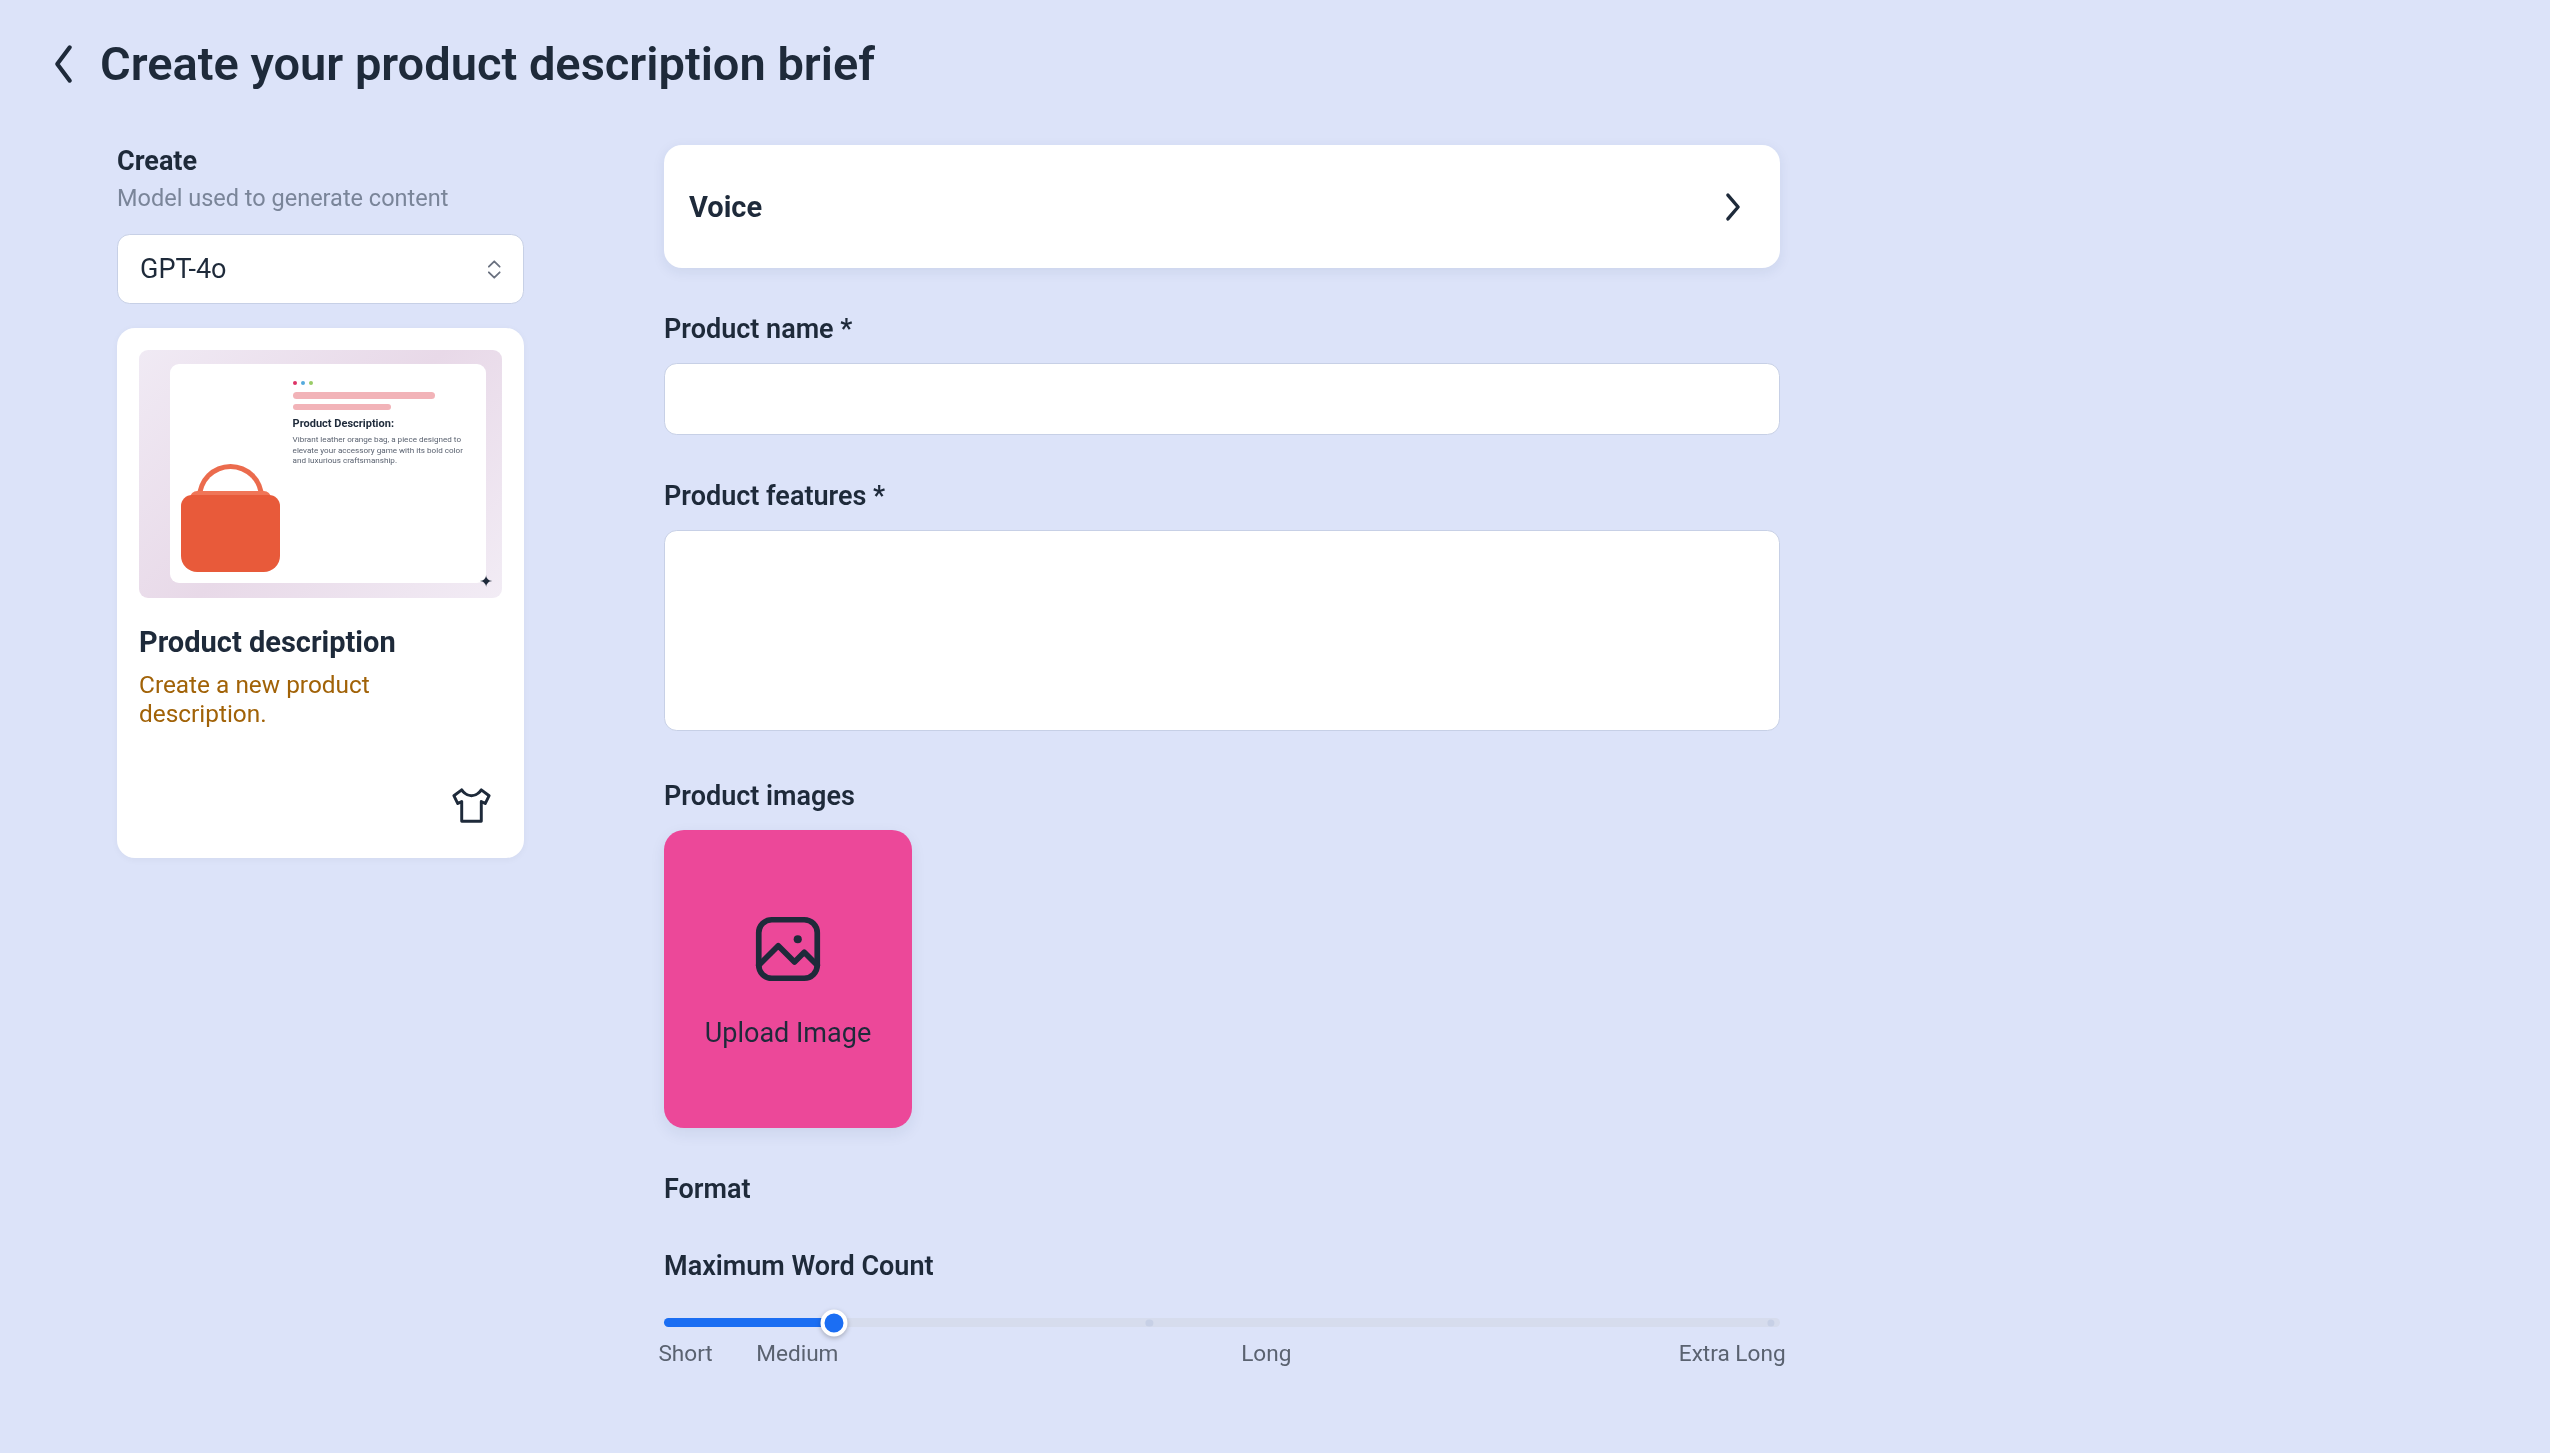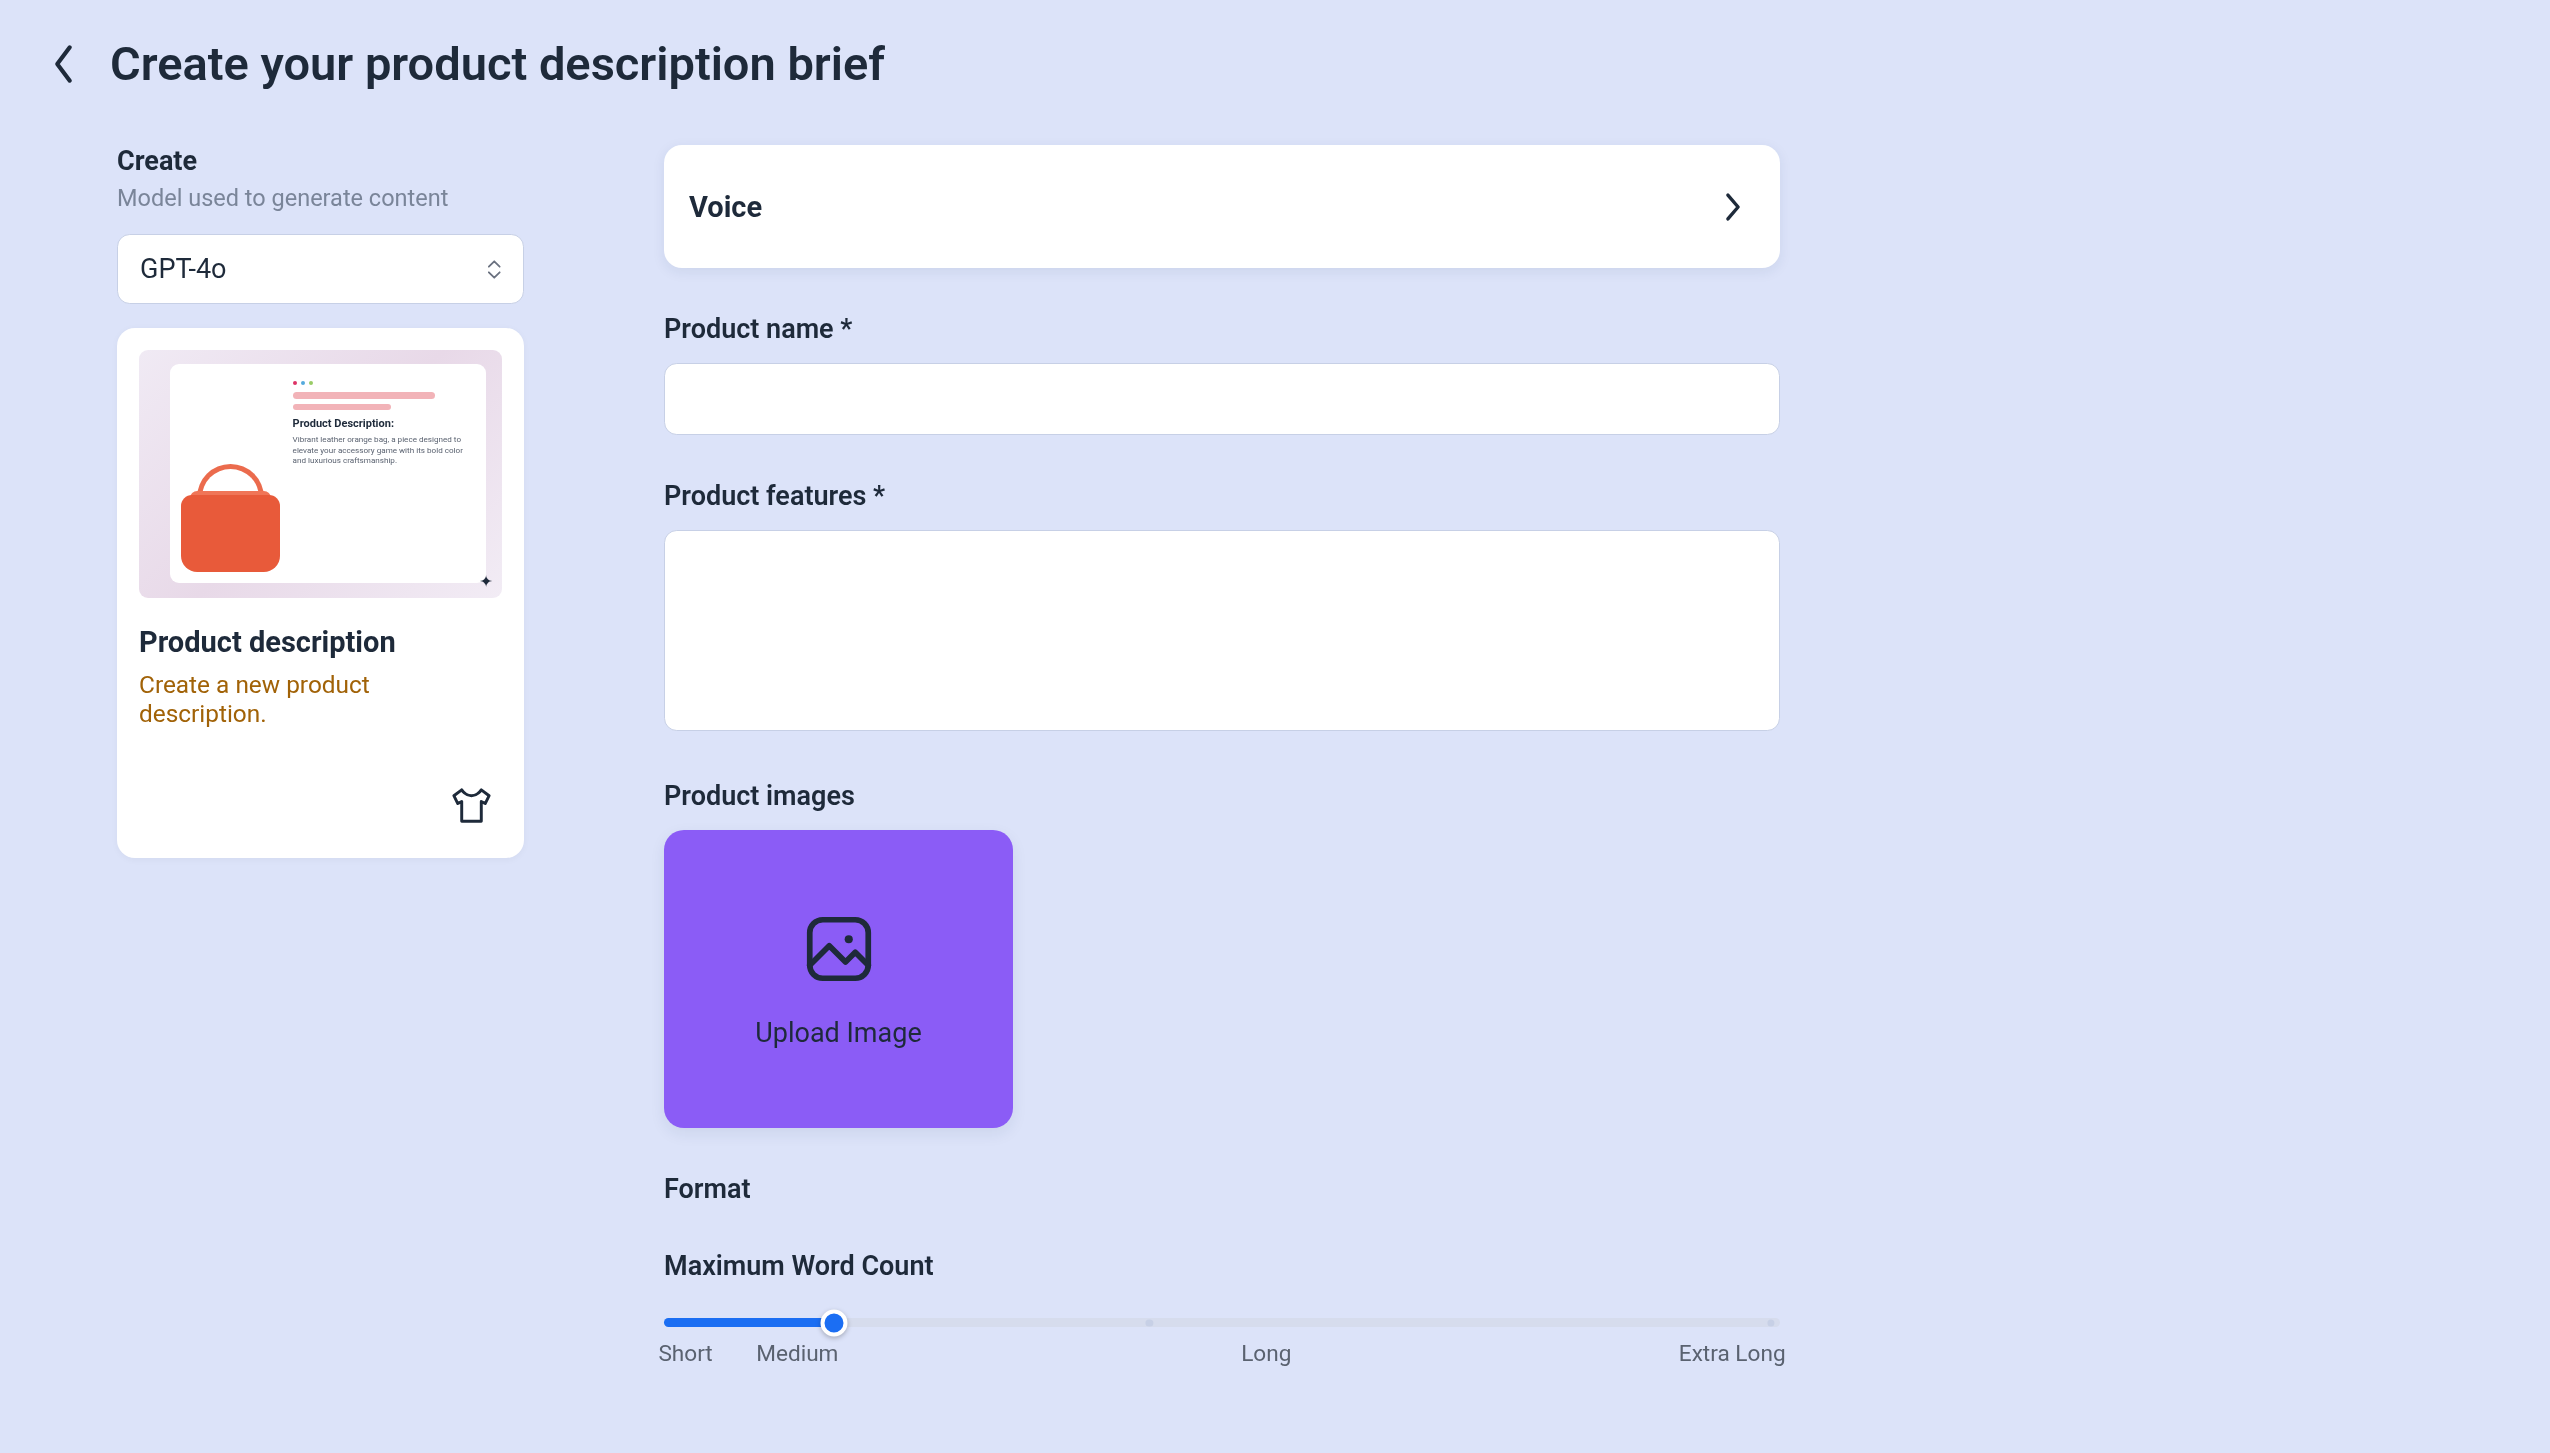--- a/index.html
+++ b/index.html
@@ -11,21 +11,21 @@
   overflow: hidden;
   color: #1e2a3a;
 }
 .page {
   padding: 36px 45px 0 45px;
   transform-origin: top left;
 }
 .header {
   display: flex;
   align-items: center;
-  gap: 29px;
+  gap: 19px;
   margin-bottom: 54px;
 }
 .back-btn {
   width: 36px;
   height: 36px;
   display: flex;
   align-items: center;
   justify-content: center;
   cursor: pointer;
 }
@@ -191,23 +191,23 @@
   background: #fff;
   border: 1.8px solid #c7d0e6;
   border-radius: 12.7px;
   font-size: 25px;
   padding: 16.3px 20px;
   font-family: inherit;
 }
 .text-input { height: 72px; }
 .textarea { height: 201px; resize: none; }
 .upload-card {
-  width: 349px;
+  width: 248px;
   height: 298px;
-  background: #8b5cf6;
+  background: #ec4899;
   border-radius: 20px;
   display: flex;
   flex-direction: column;
   align-items: center;
   justify-content: center;
   gap: 29px;
   cursor: pointer;
   box-shadow: 0 5.4px 14.5px rgba(30,50,90,0.08);
 }
 .upload-card svg { width: 78px; height: 78px; }

